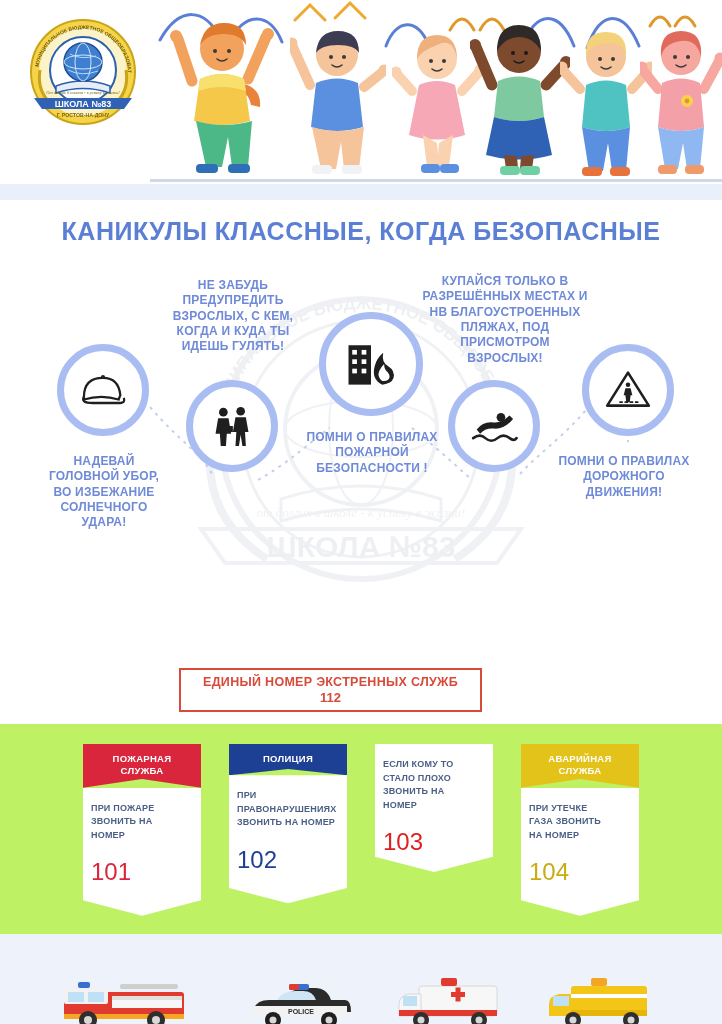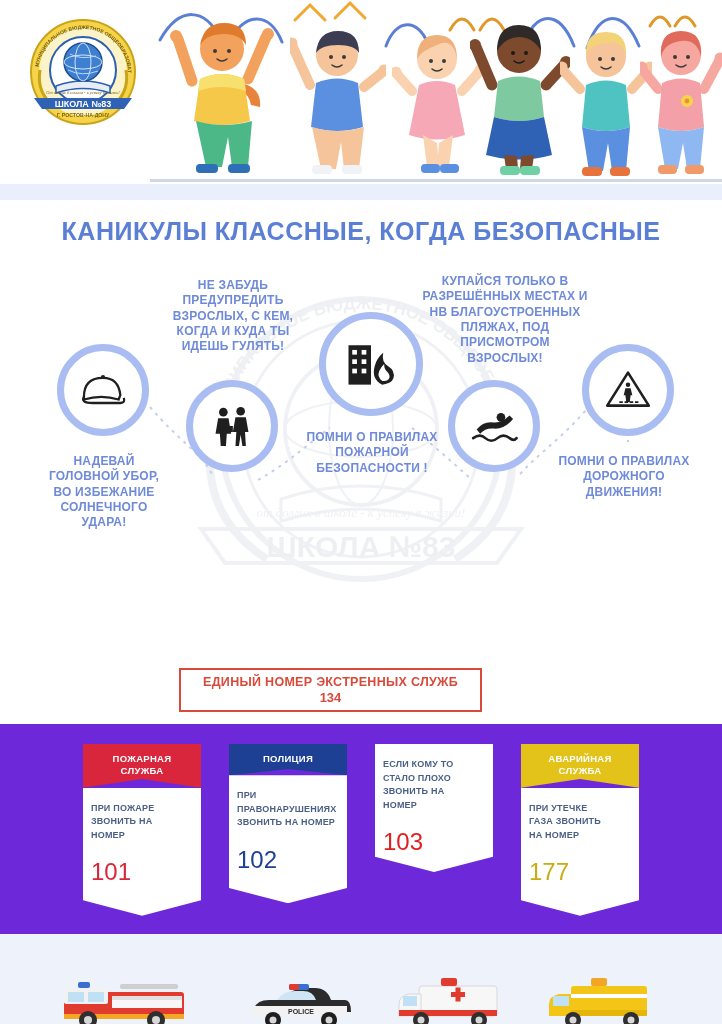--- a/index.html
+++ b/index.html
@@ -100,21 +100,21 @@
     color: #d84a3a; font-weight: 700; font-size: 12.5px; letter-spacing: 0.3px;
   }
   .banner .l2 {
     color: #d84a3a; font-weight: 700; font-size: 13px; margin-top: 1px;
   }
 
   
   .cards {
     display: flex; justify-content: center; gap: 28px;
     padding: 20px 0 18px;
-    background: #6d28d9;
+    background: #bef264;
   }
   .card { width: 118px; position: relative; }
   .card-head {
     color: #ffffff; font-weight: 700; font-size: 9.5px;
     text-align: center; line-height: 1.3;
     padding: 9px 4px 10px;
     letter-spacing: 0.3px;
     clip-path: polygon(0 0, 100% 0, 100% 100%, 50% 80%, 0 100%);
   }
   .card-body {
@@ -379,21 +379,21 @@
       <path d="M27,28 h6 l2,8 h-2 l-1,8 h-4 l-1,-8 h-2 z" fill="#1f1f1f"></path>
       <path d="M20,44 h4 M26,44 h4 M32,44 h4 M38,44 h4" stroke="#1f1f1f" stroke-width="2"></path>
     </svg>
   </div>
   <div class="node-label" style="left:534px; top:192px; width:180px;">ПОМНИ О ПРАВИЛАХ<br>ДОРОЖНОГО<br>ДВИЖЕНИЯ!</div>
 </div>
 
 <div class="banner-wrap">
   <div class="banner">
     <div class="l1">ЕДИНЫЙ НОМЕР ЭКСТРЕННЫХ СЛУЖБ</div>
-    <div class="l2">134</div>
+    <div class="l2">112</div>
   </div>
 </div>
 
 <div class="cards">
 
   <div class="card">
     <div class="card-head" style="background:#d9263c;">ПОЖАРНАЯ<br>СЛУЖБА</div>
     <div class="card-body">
       <div class="card-text">ПРИ ПОЖАРЕ<br>ЗВОНИТЬ НА<br>НОМЕР</div>
       <div class="card-num" style="color:#d9263c;">101</div>
@@ -412,21 +412,21 @@
     <div class="card-body">
       <div class="card-text">ЕСЛИ КОМУ ТО<br>СТАЛО ПЛОХО<br>ЗВОНИТЬ НА<br>НОМЕР</div>
       <div class="card-num" style="color:#e02020;">103</div>
     </div>
   </div>
 
   <div class="card">
     <div class="card-head" style="background:#e3c31a;text-align:center;">АВАРИЙНАЯ<br>СЛУЖБА</div>
     <div class="card-body">
       <div class="card-text">ПРИ УТЕЧКЕ<br>ГАЗА  ЗВОНИТЬ<br>НА НОМЕР</div>
-      <div class="card-num" style="color:#c9ab12;">177</div>
+      <div class="card-num" style="color:#c9ab12;">104</div>
     </div>
   </div>
 </div>
 
 <div class="vehicles">
 
   <svg class="veh" style="left:60px; width:128px; height:62px;" viewBox="0 0 128 62">
     <rect x="4" y="22" width="120" height="24" rx="3" fill="#e03b2e"></rect>
     <rect x="4" y="18" width="44" height="16" rx="2" fill="#f2f2f2"></rect>
     <rect x="8" y="22" width="16" height="10" fill="#bfe0f5"></rect>

